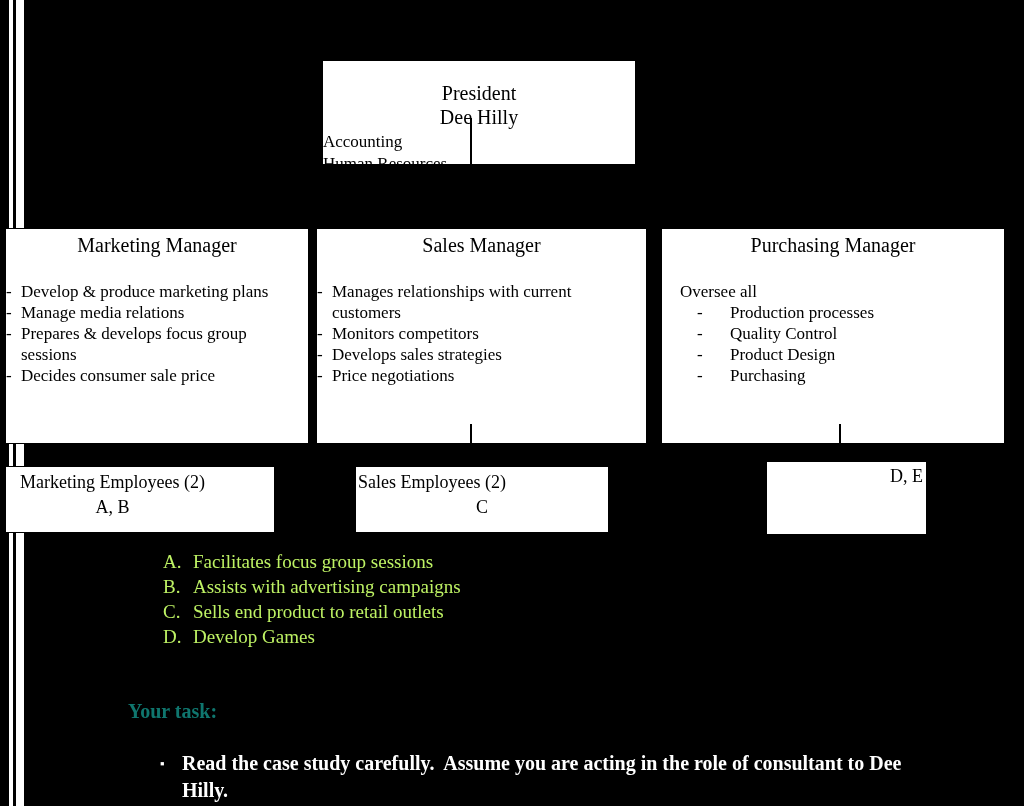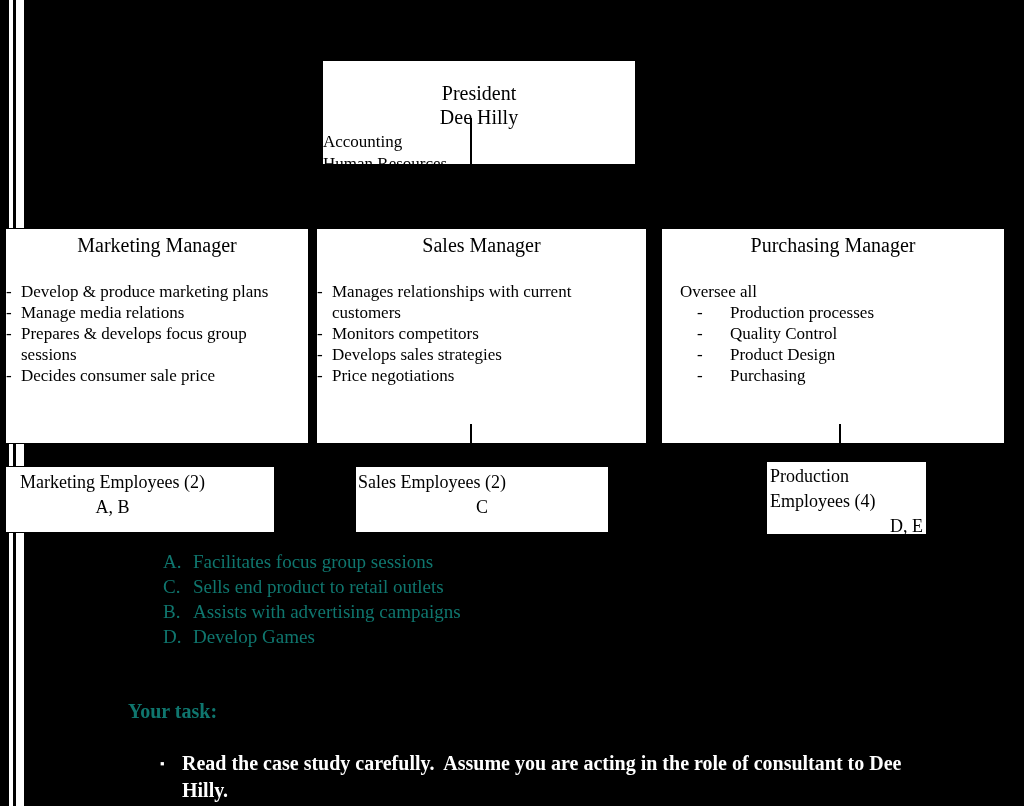--- a/index.html
+++ b/index.html
@@ -36,21 +36,21 @@
   .emp-sales .t{padding-left:2px;}
   .emp-sales .c{text-align:center;}
   .emp-production{left:766px;top:461px;width:161px;height:74px;padding:2px 3px 0 3px;overflow:visible;}
   .emp-production .letters{text-align:right;}
   
   .conn{position:absolute;width:2px;background:#000;}
   .conn-president{left:470px;top:118px;height:60px;}
   .conn-sales{left:470px;top:424px;height:26px;}
   .conn-production{left:839px;top:424px;height:27px;}
   
-  .legend{position:absolute;left:163px;top:549px;color:#0f766e;font-size:19px;line-height:25px;}
+  .legend{position:absolute;left:163px;top:549px;color:#bef264;font-size:19px;line-height:25px;}
   .legend-key{display:inline-block;width:30px;}
   
   .task-heading{position:absolute;left:128px;top:700px;color:#0f766e;font-size:20px;font-weight:bold;}
   .task-bullet-row{position:absolute;left:160px;top:750px;width:775px;display:flex;color:#fff;}
   .task-square{font-size:13px;line-height:27px;width:22px;flex:0 0 22px;}
   .task-text{font-weight:bold;font-size:20px;line-height:27px;width:745px;}
 </style>
 </head>
 <body>
 
@@ -105,32 +105,31 @@
     <div>Marketing Employees (2)</div>
     <div>A, B</div>
   </div>
 
   <div class="box emp emp-sales">
     <div class="t">Sales Employees (2)</div>
     <div class="c">C</div>
   </div>
 
   <div class="box emp emp-production">
-    <div>Production Employees (4)</div>
     <div class="letters">D, E</div>
   </div>
 
   <div class="conn conn-president"></div>
   <div class="conn conn-sales"></div>
   <div class="conn conn-production"></div>
 
   <div class="legend">
     <div><span class="legend-key">A.</span><span>Facilitates focus group sessions</span></div>
+    <div><span class="legend-key">B.</span><span>Assists with advertising campaigns</span></div>
     <div><span class="legend-key">C.</span><span>Sells end product to retail outlets</span></div>
-    <div><span class="legend-key">B.</span><span>Assists with advertising campaigns</span></div>
     <div><span class="legend-key">D.</span><span>Develop Games</span></div>
   </div>
 
   <div class="task-heading">Your task:</div>
   <div class="task-bullet-row">
     <span class="task-square">▪</span>
     <span class="task-text">Read the case study carefully.&nbsp; Assume you are acting in the role of consultant to Dee Hilly.</span>
   </div>
 
 </div>

